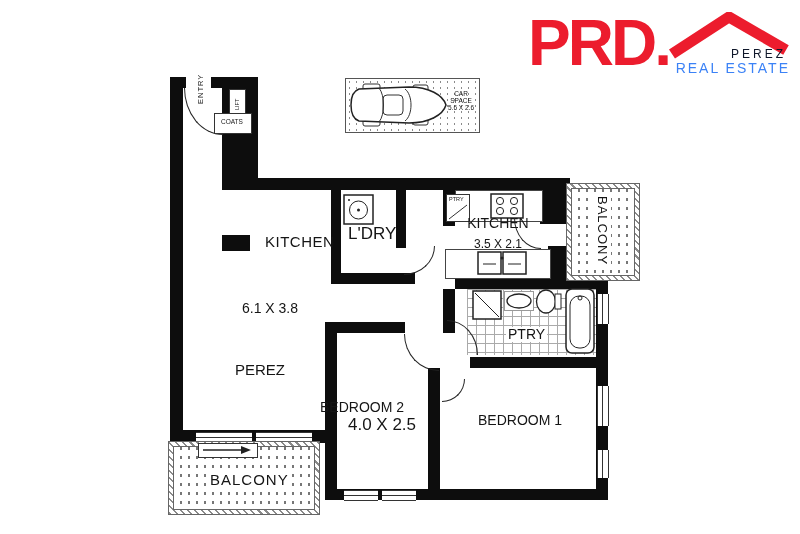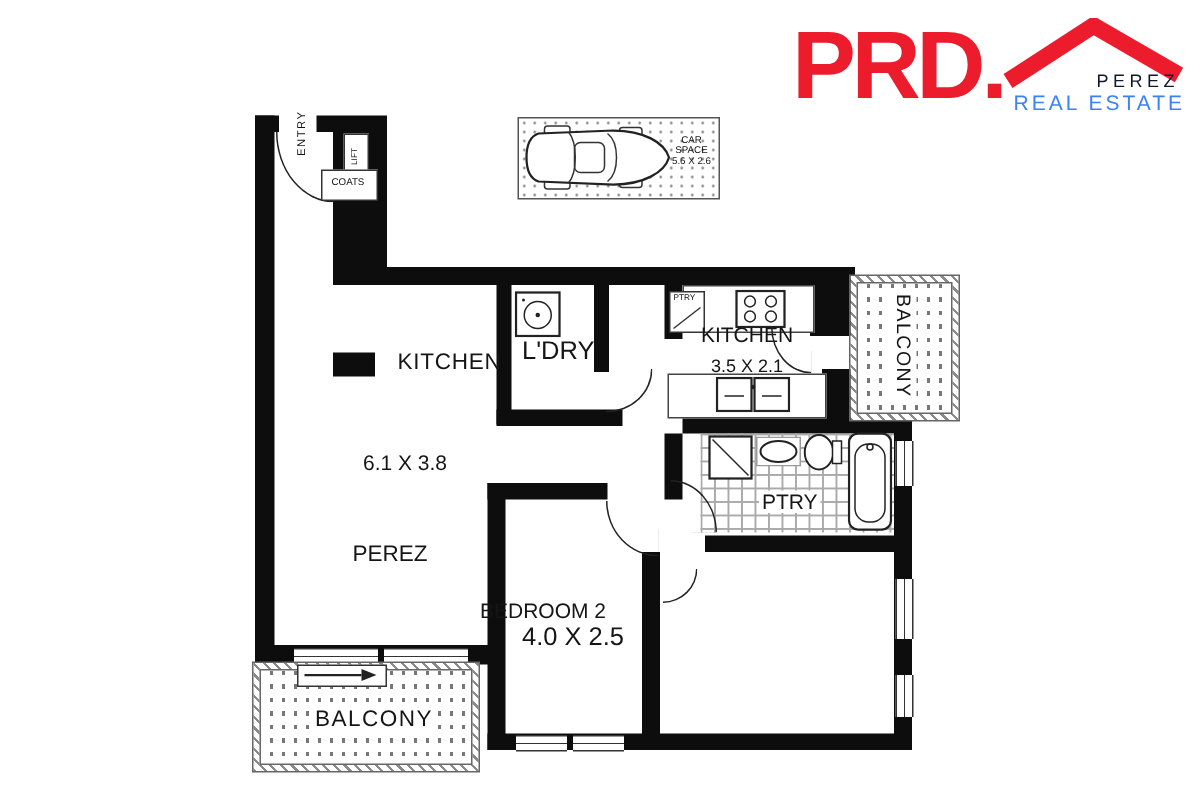--- a/index.html
+++ b/index.html
@@ -184,14 +184,15 @@
 
   <div class="arc arc-bl" style="left:404px;top:334px;width:34px;height:36px;"></div>
   <div class="arc arc-br" style="left:442px;top:379px;width:22px;height:22px;"></div>
 
   <div class="lbl" style="left:265px;top:234px;font-size:15px;letter-spacing:0.5px;">KITCHEN</div>
   <div class="lbl c" style="left:200px;top:301px;width:140px;font-size:14px;">6.1 X 3.8</div>
   <div class="lbl c" style="left:200px;top:362px;width:120px;font-size:15px;">PEREZ</div>
 
   <div class="lbl c" style="left:312px;top:400px;width:100px;font-size:14px;">BEDROOM 2</div>
   <div class="lbl c" style="left:332px;top:416px;width:100px;font-size:17px;">4.0 X 2.5</div>
+  <div class="lbl c" style="left:450px;top:413px;width:140px;font-size:14px;">BEDROOM 1</div>
 
 </div>
 
 </body></html>

